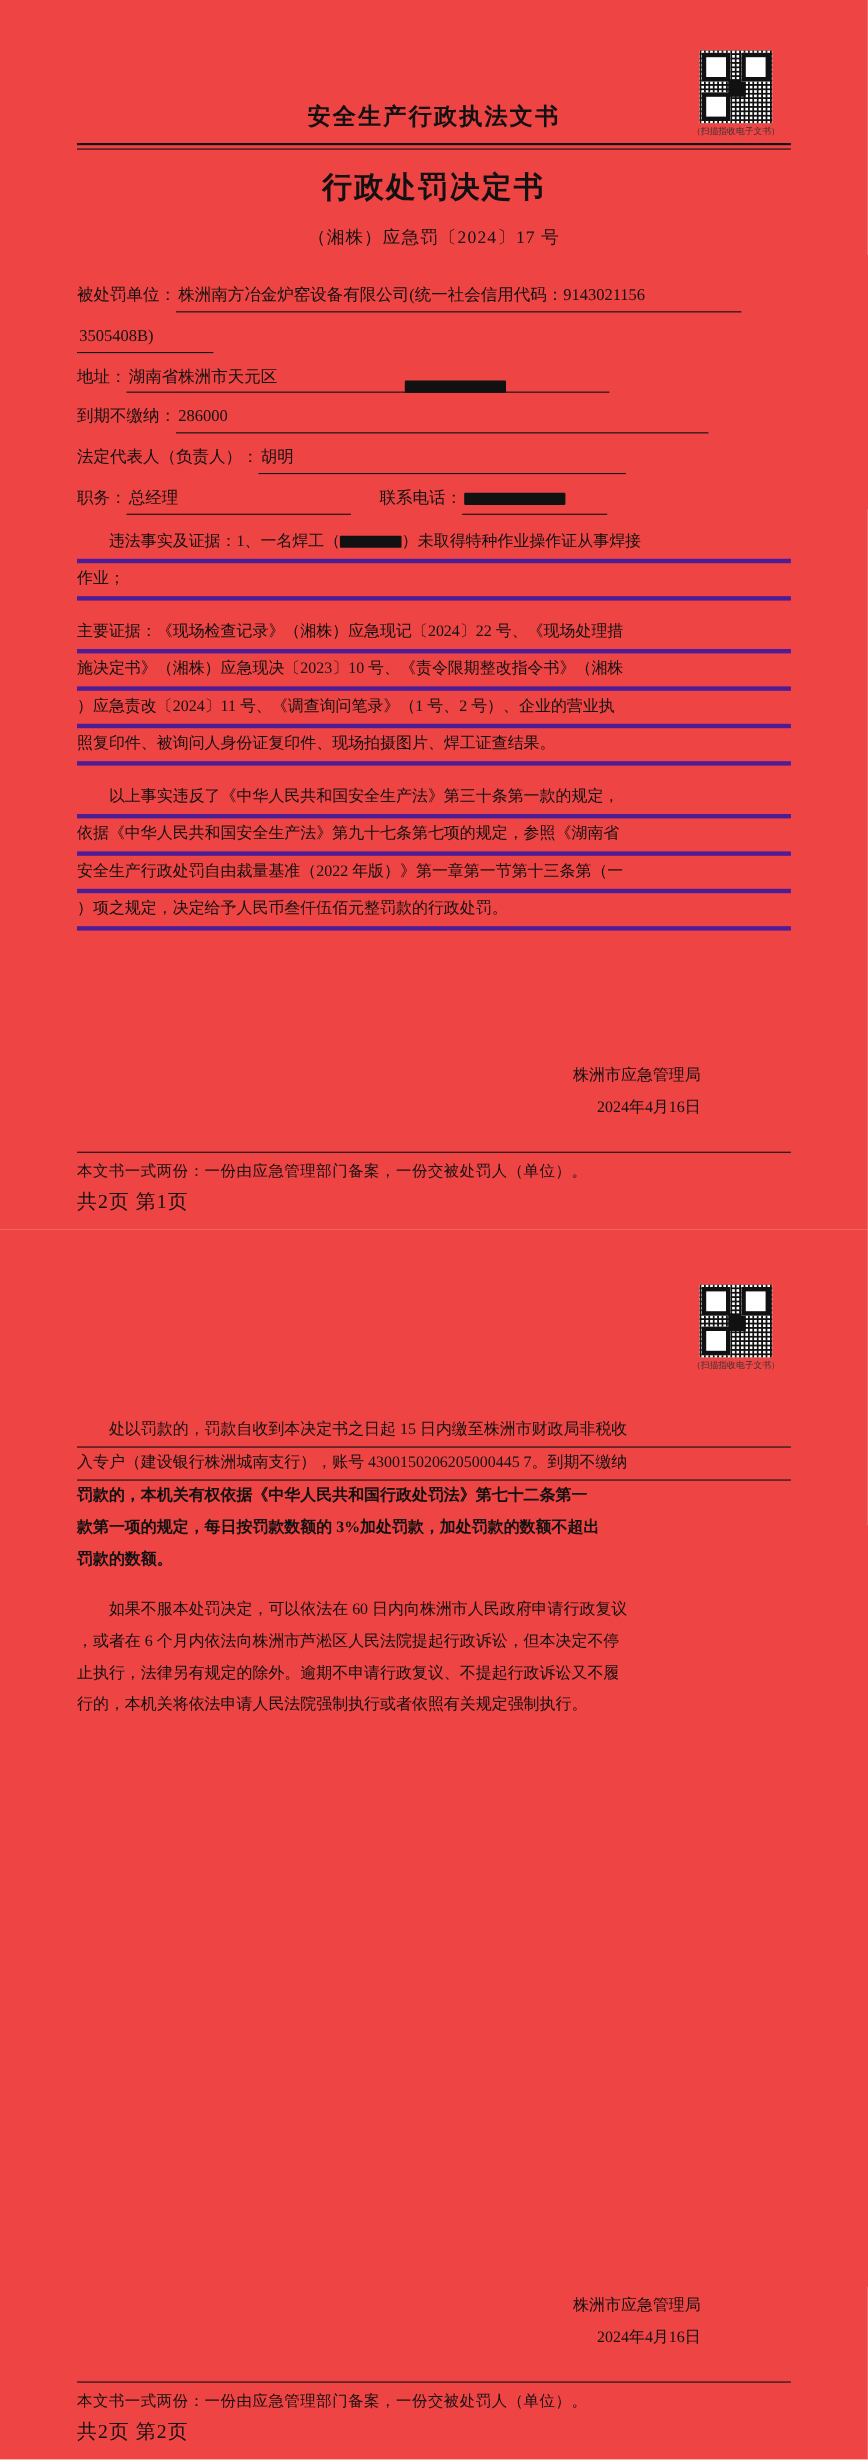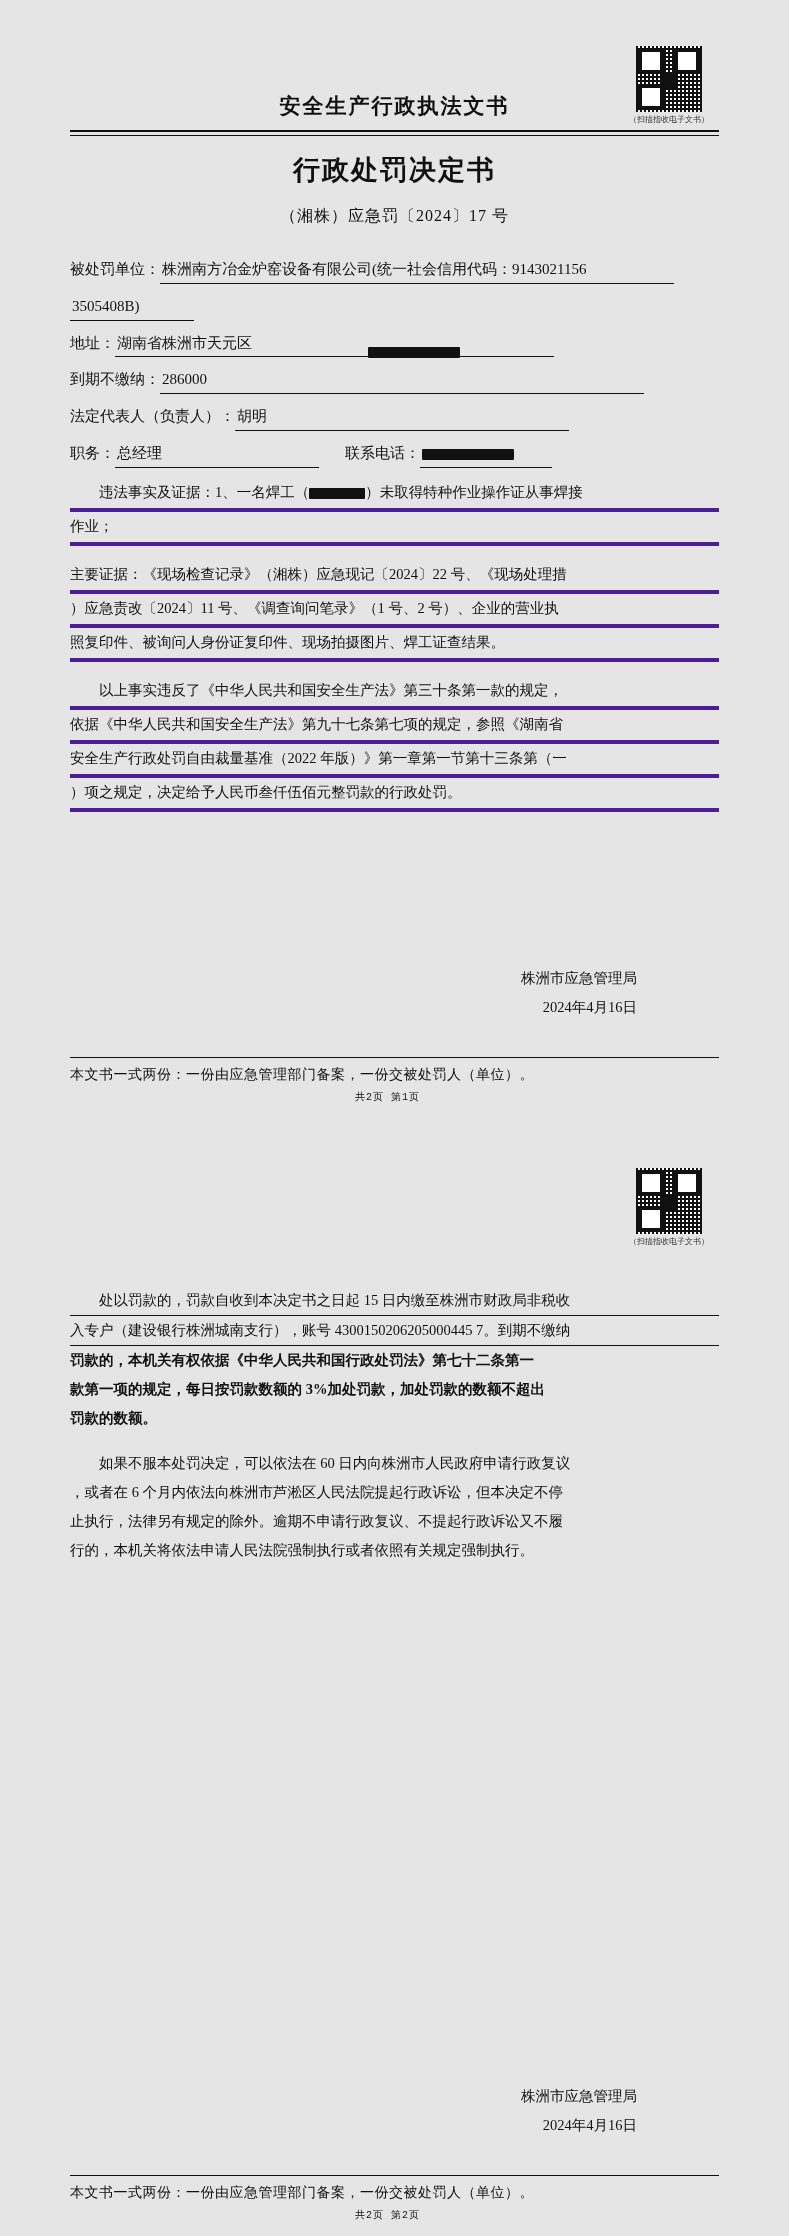--- a/index.html
+++ b/index.html
@@ -11,21 +11,21 @@
     width: 789px;
     font-family: "Liberation Serif", "DejaVu Serif", serif;
     color: #111111;
     -webkit-font-smoothing: antialiased;
   }
   .page {
     position: relative;
     width: 789px;
     box-sizing: border-box;
     padding: 0 70px;
-    background: #e5e5e5;
+    background: #ef4444;
   }
   .page-1 { height: 1118px; }
   .page-2 { height: 1118px; }
 
   
   .qr-block {
     position: absolute;
     top: 46px;
     right: 74px;
     width: 92px;
@@ -166,26 +166,25 @@
   .footer-rule {
     border-top: 1.5px solid #111;
     margin-top: 26px;
   }
   .footer-note {
     font-size: 14px;
     margin-top: 8px;
     letter-spacing: 0.5px;
   }
   .footer-pages {
-    font-size: 10px;
-    text-align: center;
+    font-size: 18px;
+    text-align: left;
     margin-top: 6px;
     padding-right: 14px;
     letter-spacing: 1px;
-    font-family: Liberation Mono, monospace;
   }
 
   
   .p2-body { padding-top: 162px; }
   .p2-sign-wrap { position: absolute; left: 70px; right: 70px; bottom: 96px; }
   .p2-footer-wrap { position: absolute; left: 70px; right: 70px; bottom: 14px; }
   .p1-footer-wrap { position: absolute; left: 70px; right: 70px; bottom: 14px; }
   .p1-sign-wrap { position: absolute; left: 70px; right: 70px; bottom: 96px; }
 
   .bold { font-weight: bold; }
@@ -234,20 +233,21 @@
     </div>
   </div>
 
   <div class="para u">
     <span class="ln indent">违法事实及证据：1、一名焊工（<span class="redact r3"></span>）未取得特种作业操作证从事焊接</span>
     <span class="ln">作业；</span>
   </div>
 
   <div class="para u" style="margin-top:14px;">
     <span class="ln">主要证据：《现场检查记录》（湘株）应急现记〔2024〕22 号、《现场处理措</span>
+    <span class="ln">施决定书》（湘株）应急现决〔2023〕10 号、《责令限期整改指令书》（湘株</span>
     <span class="ln">）应急责改〔2024〕11 号、《调查询问笔录》（1 号、2 号）、企业的营业执</span>
     <span class="ln">照复印件、被询问人身份证复印件、现场拍摄图片、焊工证查结果。</span>
   </div>
 
   <div class="para u" style="margin-top:14px;">
     <span class="ln">　　以上事实违反了《中华人民共和国安全生产法》第三十条第一款的规定，</span>
     <span class="ln">依据《中华人民共和国安全生产法》第九十七条第七项的规定，参照《湖南省</span>
     <span class="ln">安全生产行政处罚自由裁量基准（2022 年版）》第一章第一节第十三条第（一</span>
     <span class="ln">）项之规定，决定给予人民币叁仟伍佰元整罚款的行政处罚。</span>
   </div>

